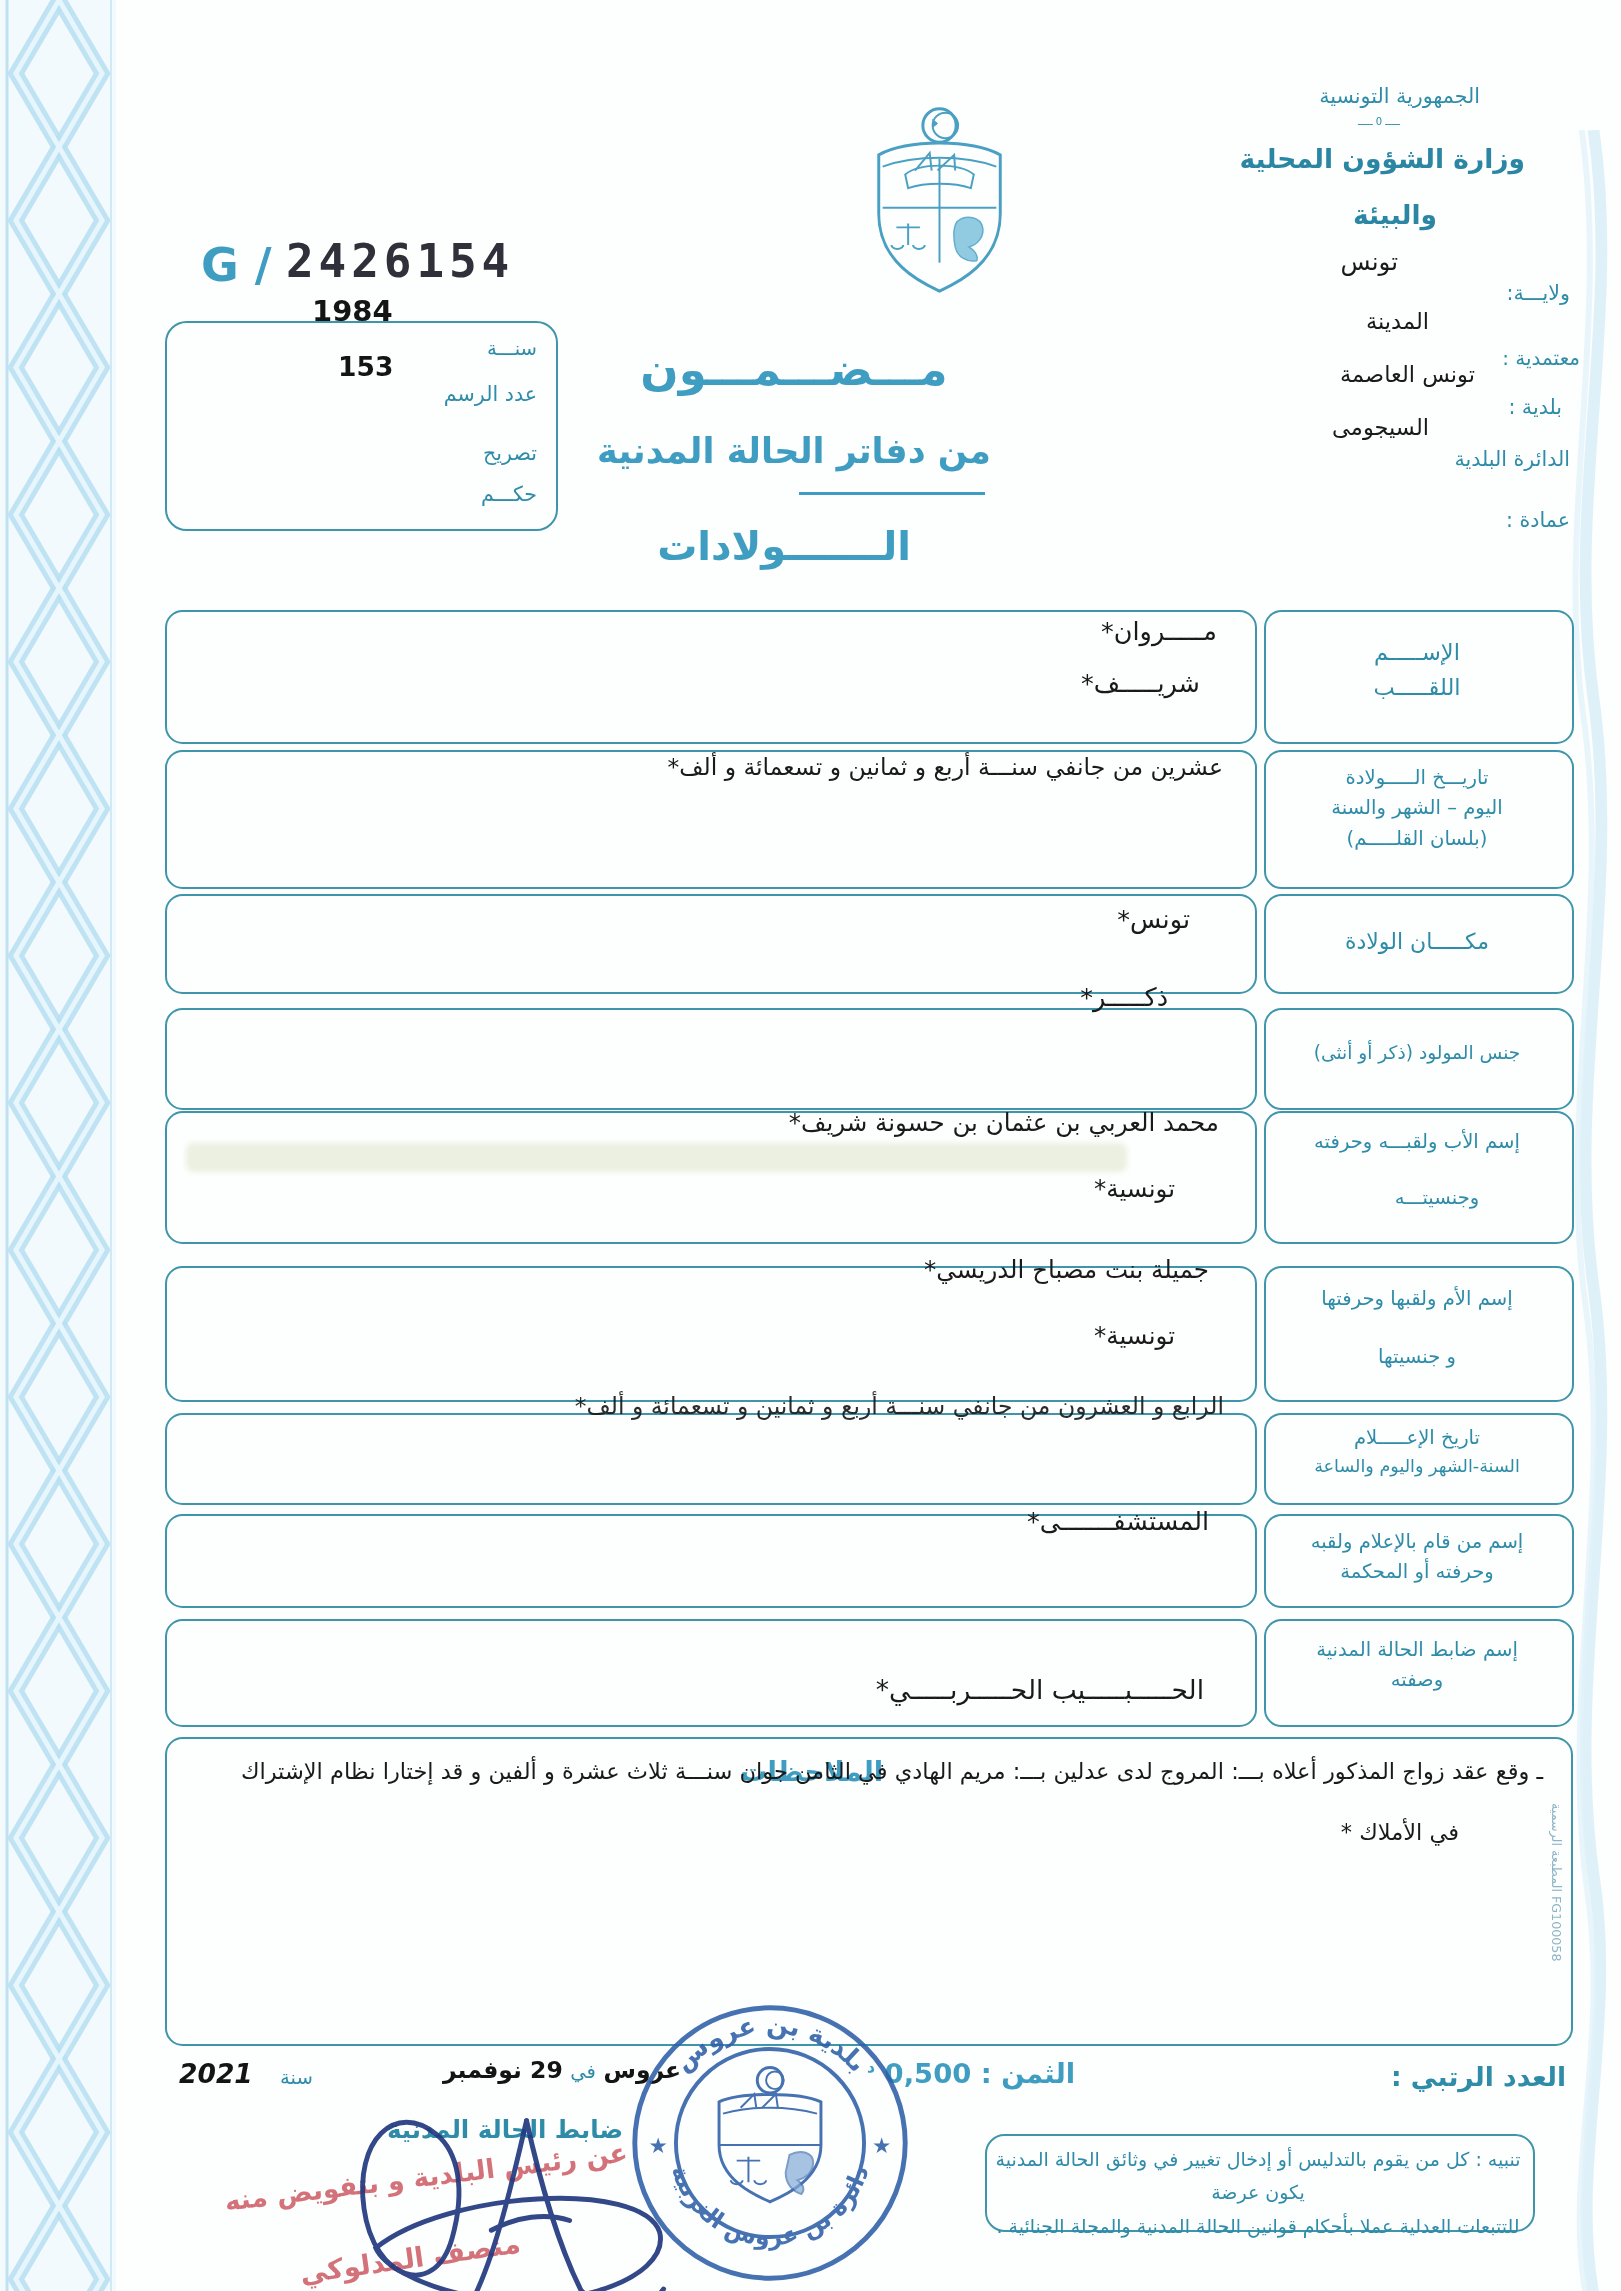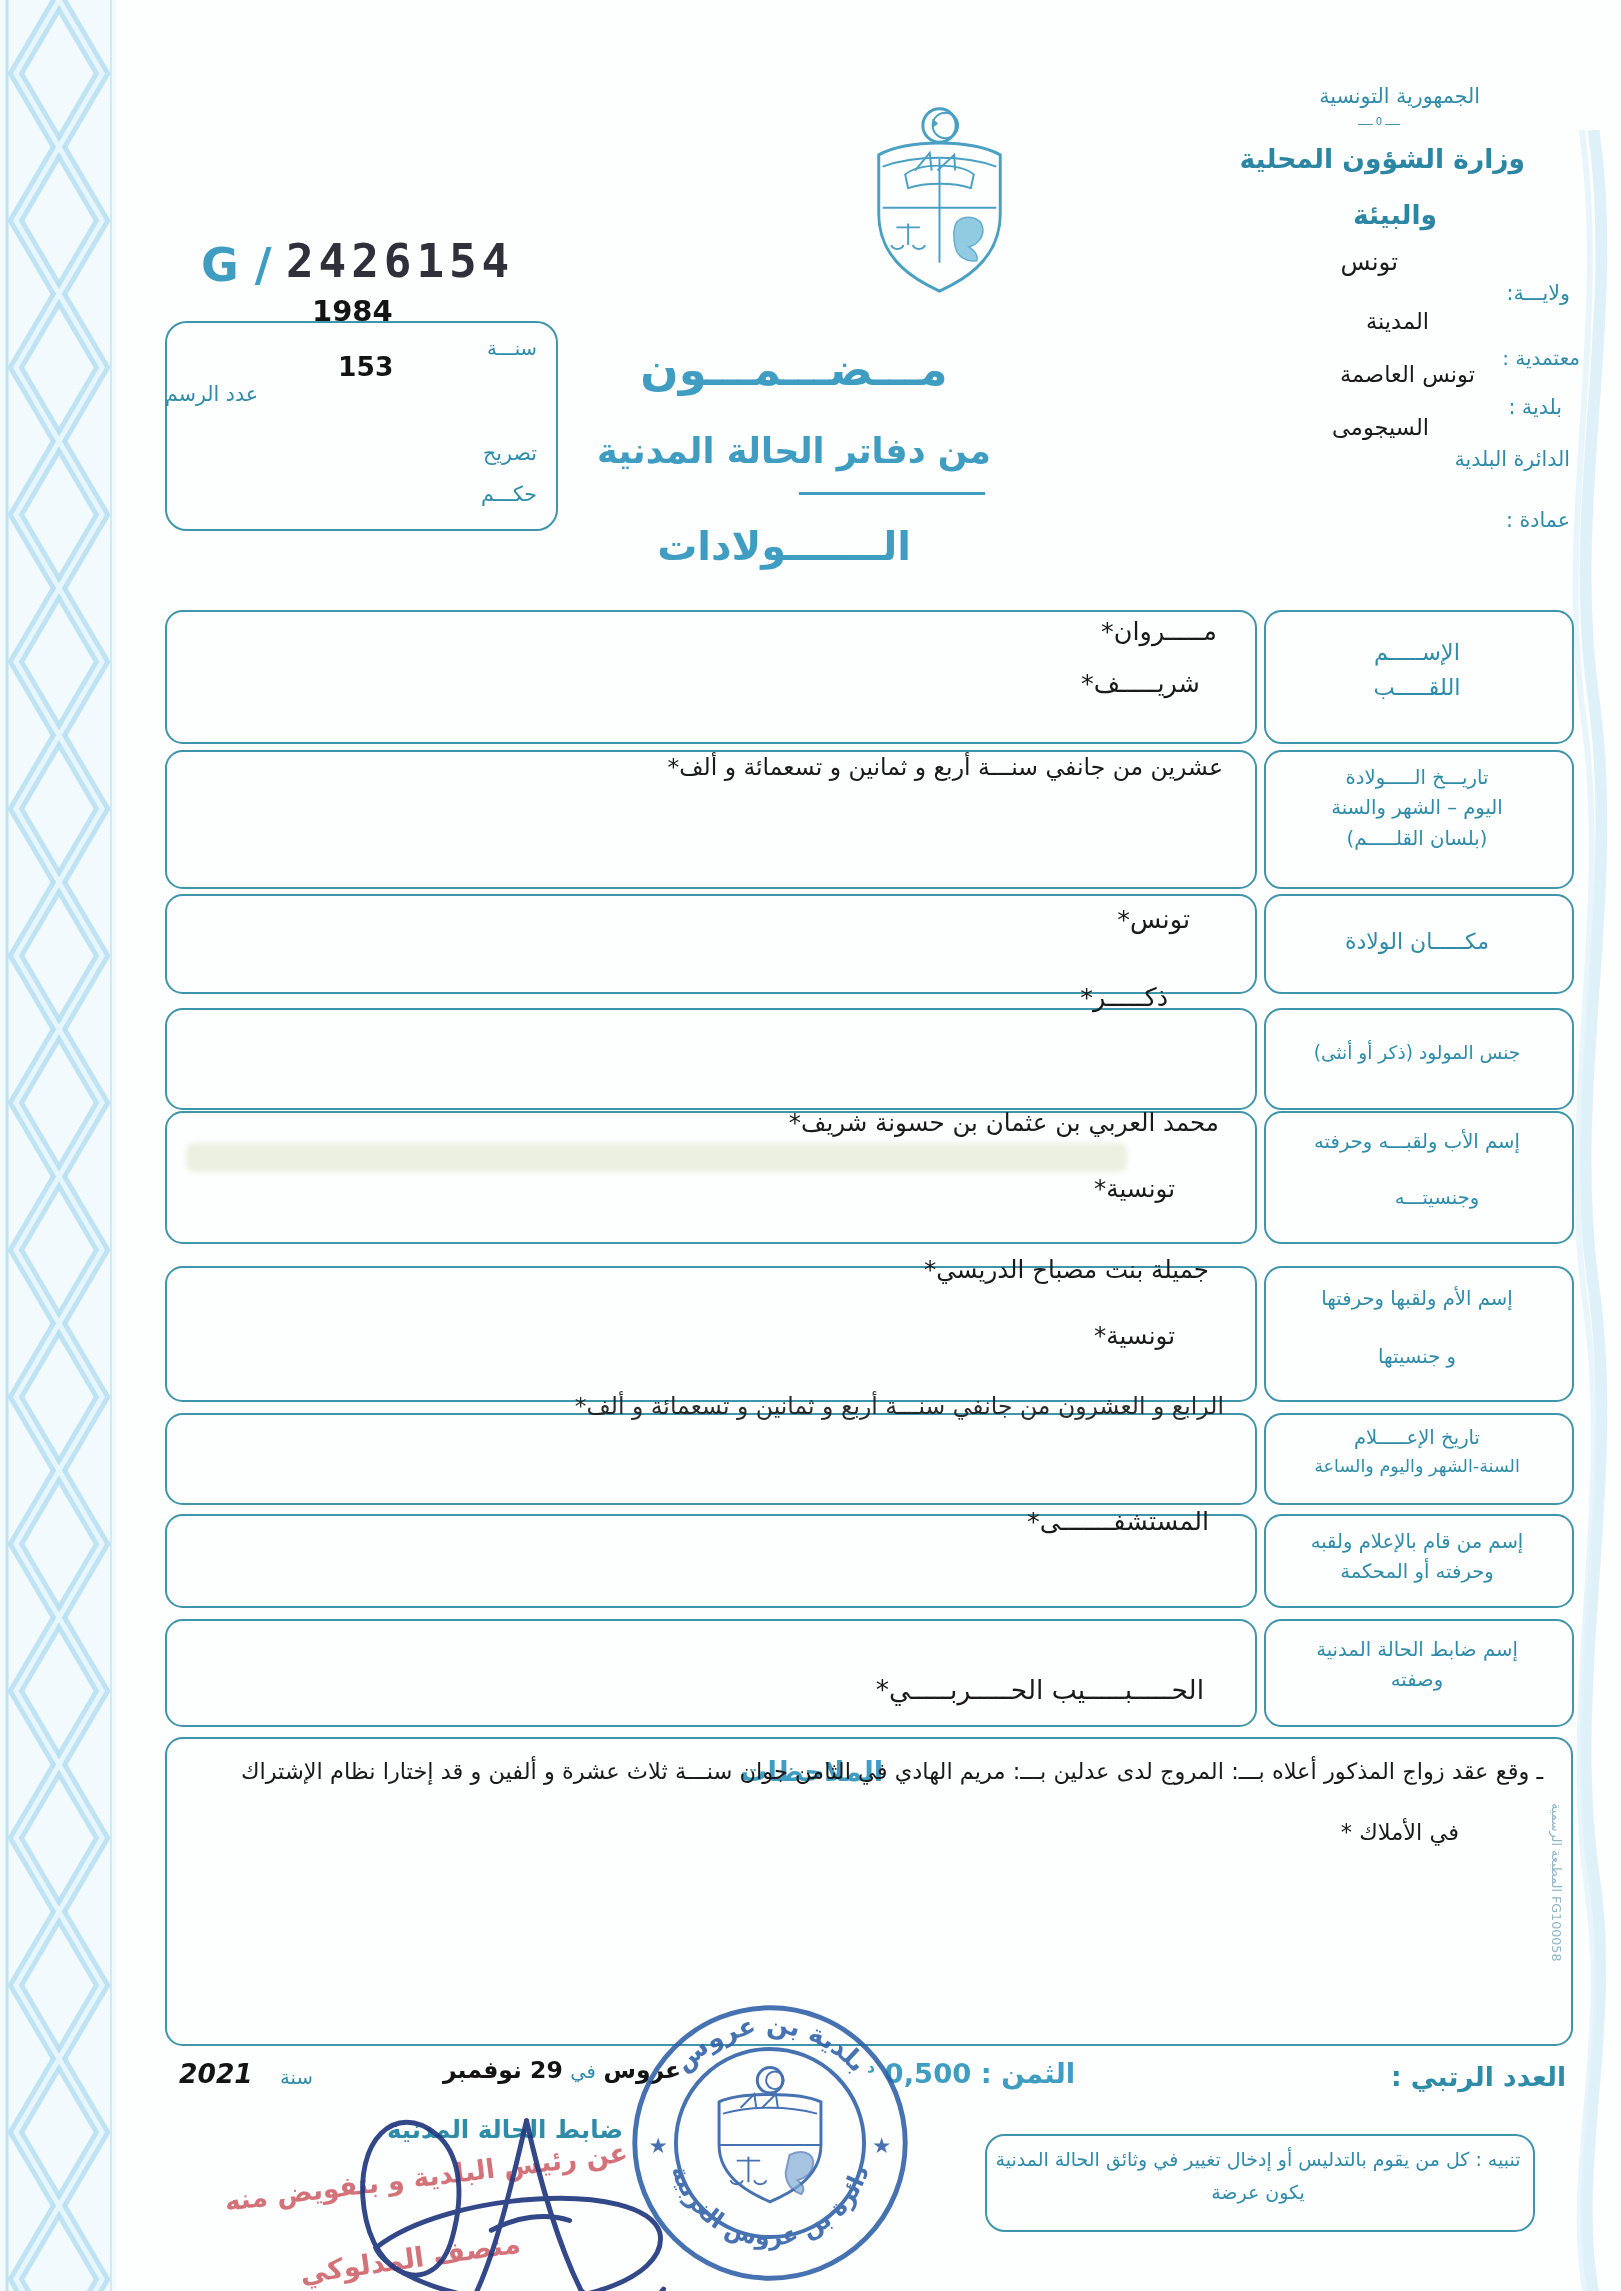--- a/index.html
+++ b/index.html
@@ -67,21 +67,21 @@
       <path d="M98,126 C108,118 122,122 124,132 C126,142 118,150 110,152 C116,156 120,160 118,166 C108,168 98,162 96,152 C94,142 94,132 98,126 Z" fill="#7fc3dd" stroke-width="1.5" opacity="0.85"></path>
     </g>
   </svg>
 
   <div class="abs" style="left:201px;top:238px;font-size:46px;font-weight:bold;color:#3f9dc2;">G /</div>
   <div class="abs mono" style="left:286px;top:234px;font-size:46px;font-weight:bold;color:#30303a;letter-spacing:4.9px;">2426154</div>
   <div class="abs" style="left:312px;top:294px;font-size:29px;font-weight:bold;color:#141414;z-index:3;">1984</div>
 
   <div class="box" style="left:165px;top:321px;width:389px;height:206px;border-radius:21.6px;"></div>
   <div class="abs teal rtl" style="left:165px;top:337px;width:372px;text-align:right;padding-right:17.6px;font-size:19.6px;">سنـــة</div>
-  <div class="abs teal rtl" style="left:165px;top:382px;width:372px;text-align:left;padding-right:22px;font-size:20.6px;">عدد الرسم</div>
+  <div class="abs teal rtl" style="left:165px;top:382px;width:372px;text-align:right;padding-right:22px;font-size:20.6px;">عدد الرسم</div>
   <div class="abs teal rtl" style="left:165px;top:441px;width:372px;text-align:right;padding-right:17.6px;font-size:20.6px;">تصريح</div>
   <div class="abs teal rtl" style="left:165px;top:482px;width:372px;text-align:right;padding-right:17.6px;font-size:20.6px;">حكـــم</div>
   <div class="abs" style="left:338px;top:351px;font-size:26.5px;font-weight:bold;color:#141414;">153</div>
 
   <div class="abs titleline" style="left:588px;top:343px;width:412px;font-size:45px;">مـــضـــمـــون</div>
   <div class="abs titleline" style="left:544px;top:431px;width:500px;font-size:35px;">من دفاتر الحالة المدنية</div>
   <div class="abs" style="left:799px;top:492px;width:186px;height:2.9px;background:#3f9dc2;"></div>
   <div class="abs titleline" style="left:578px;top:523px;width:412px;font-size:40px;">الـــــــولادات</div>
 
   <div class="box" style="left:165px;top:610px;width:1088px;height:130px;"></div>
@@ -164,20 +164,21 @@
 
   <div class="abs rtl" style="left:867px;top:2058px;font-size:27.4px;font-weight:bold;color:#3f9dc2;white-space:nowrap;">
     <span>الثمن :</span>
     <span>0,500</span>
     <sup style="font-size:15.7px;">د</sup>
   </div>
 
   <div class="box" style="left:985px;top:2134px;width:546px;height:94px;border-radius:19.6px;"></div>
   <div class="abs notice" style="left:995px;top:2143px;width:526px;font-size:19px;">
     <div>تنبيه : كل من يقوم بالتدليس أو إدخال تغيير في وثائق الحالة المدنية يكون عرضة</div>
+    <div>للتتبعات العدلية عملا بأحكام قوانين الحالة المدنية والمجلة الجنائية .</div>
   </div>
 
   <div class="abs" style="left:179px;top:2058px;font-size:26.5px;font-weight:bold;color:#141414;font-style:italic;">2021</div>
   <div class="abs teal rtl" style="left:280px;top:2066px;font-size:19.6px;">سنة</div>
   <div class="abs rtl" style="left:443px;top:2056px;font-size:23.5px;white-space:nowrap;">
     <span style="font-weight:bold;color:#141414;">عروس</span>
     <span class="teal" style="font-size:19.6px;">في</span>
     <span style="font-weight:bold;color:#141414;">29 نوفمبر</span>
   </div>
 

